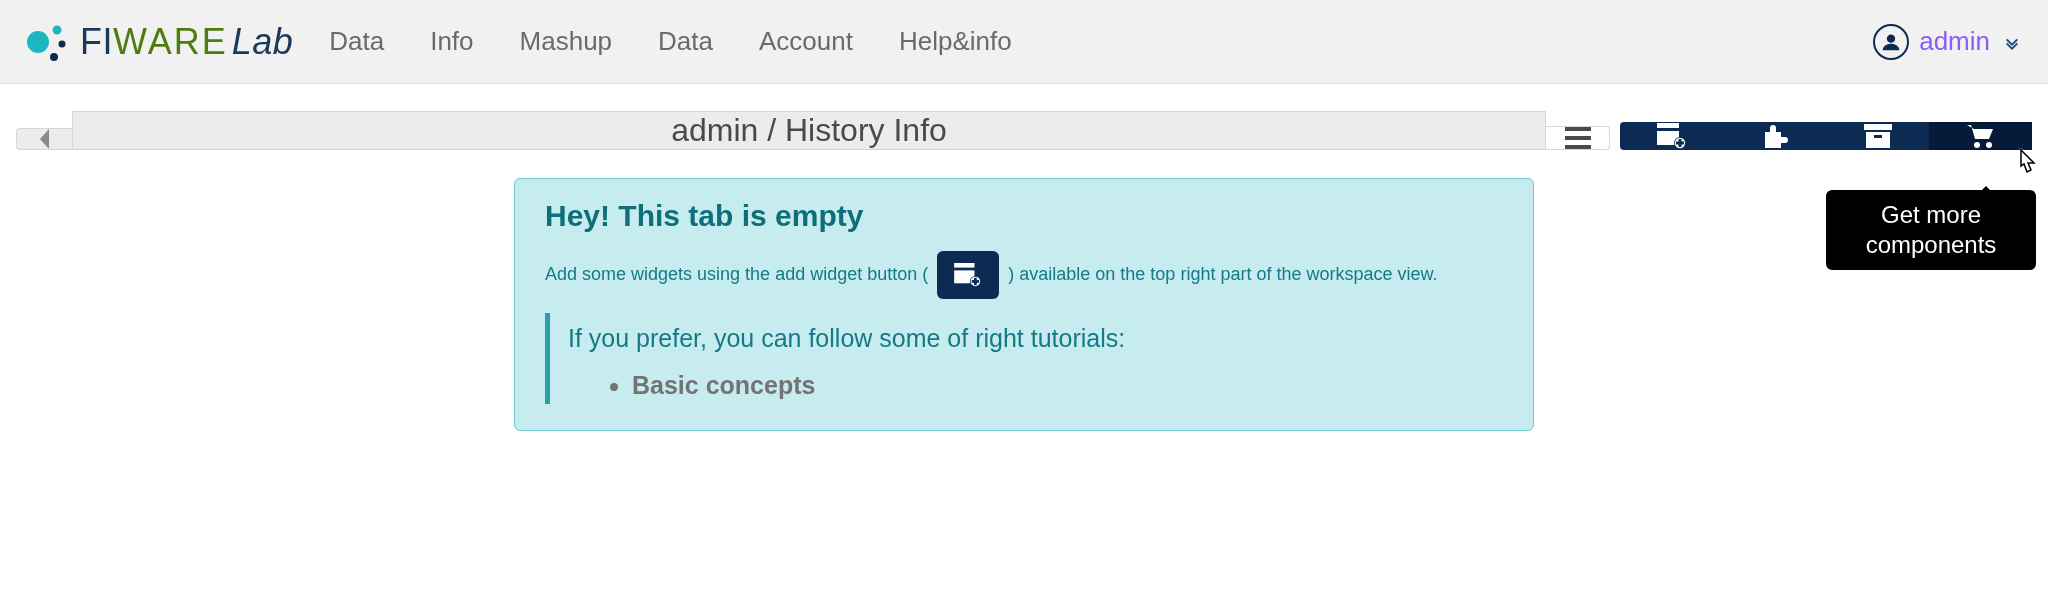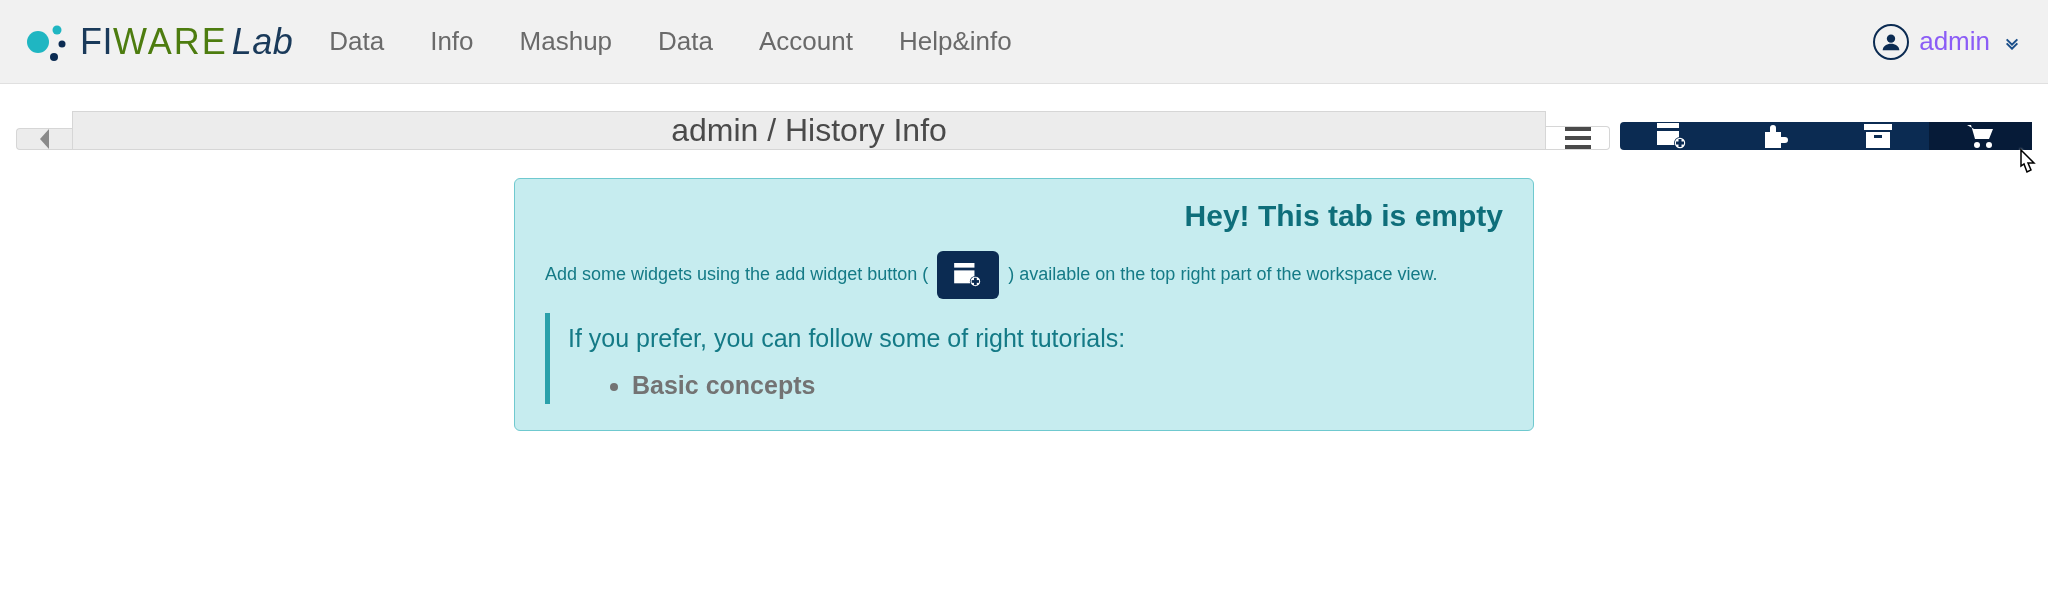--- a/index.html
+++ b/index.html
@@ -110,21 +110,21 @@
   .notice {
     width: 1020px;
     margin: 28px auto 0 auto;
     background: #c6ecef;
     border: 1px solid #6fc9cf;
     border-radius: 6px;
     padding: 20px 30px 26px 30px;
     color: #0e6e7a;
   }
   .notice h2 {
-    text-align: right; font-size: 30px; font-weight: 600; color: #0e6e7a;
+    text-align: left; font-size: 30px; font-weight: 600; color: #0e6e7a;
     margin-bottom: 18px;
   }
   .notice p {
     font-size: 18px; line-height: 1.75; color: #147a86;
   }
   .inline-icon {
     display: inline-flex; vertical-align: middle;
     background: #0b2b52; color: #fff;
     width: 62px; height: 48px; border-radius: 6px;
     align-items: center; justify-content: center;
@@ -245,20 +245,23 @@
             <circle cx="23" cy="22" r="3"></circle>
         </svg>
       </span>
       <span class="cursor">
         <svg width="28" height="32" viewBox="0 0 28 32">
           <path fill="#fff" stroke="#000" stroke-width="1.5" d="M9 2v16l3-2 3 8 4-2-3-7h6z"></path>
         </svg>
       </span>
     </div>
 
+    <div class="tooltip">
+      <span>Get more components</span>
+    </div>
   </div>
 </div>
 
 <div class="notice">
   <h2>Hey! This tab is empty</h2>
   <p>
     <span>Add some widgets using the add widget button ( </span>
     <span class="inline-icon">
       <svg width="28" height="24" viewBox="0 0 30 26" fill="#fff">
         <rect x="0" y="0" width="22" height="5"></rect>

